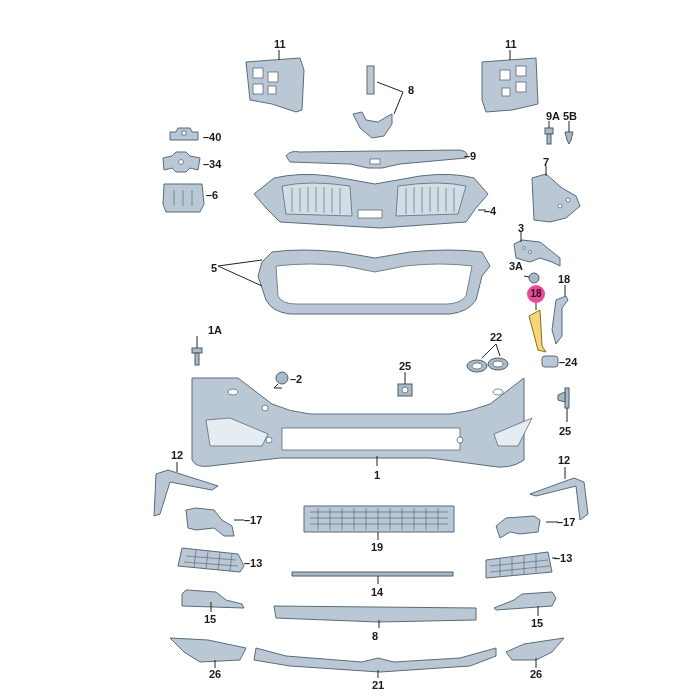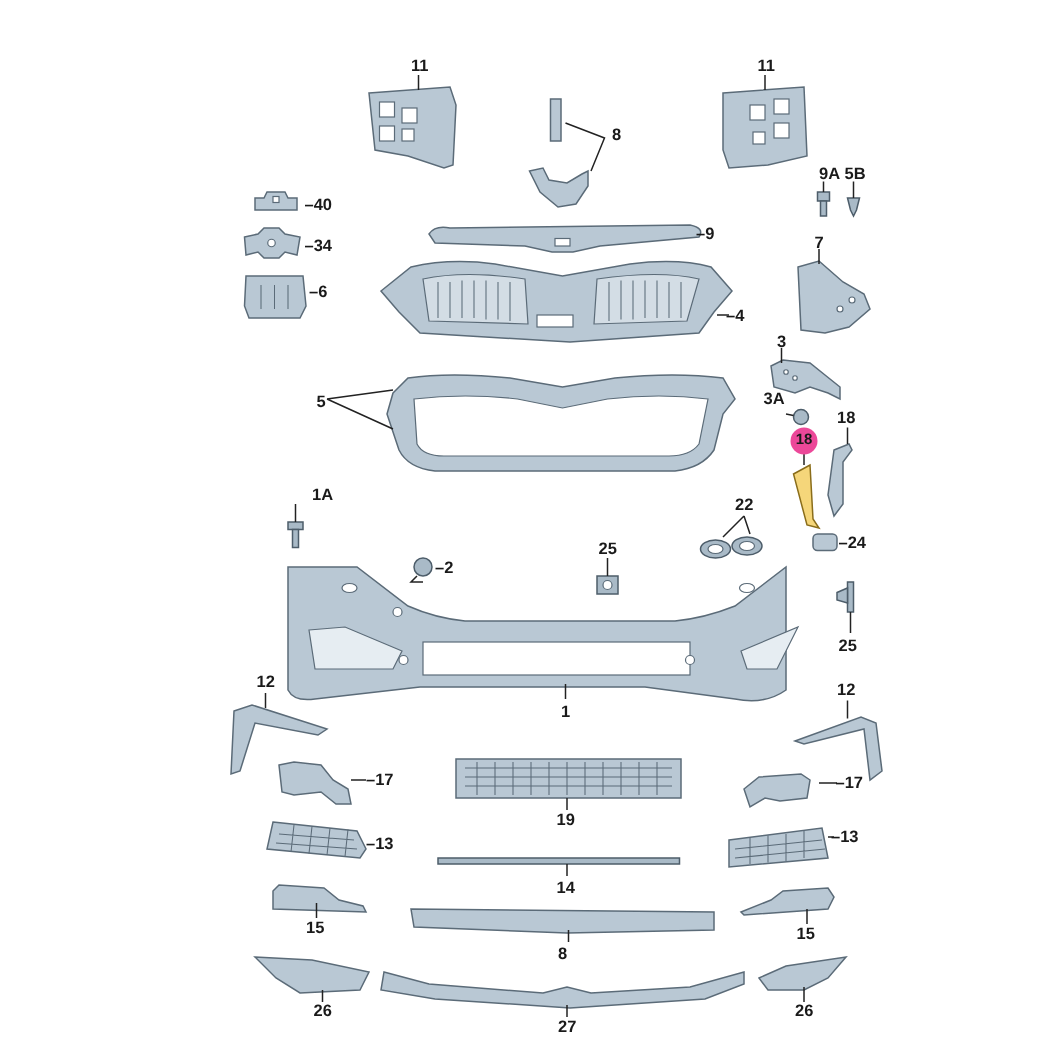--- a/index.html
+++ b/index.html
@@ -291,14 +291,14 @@
 <span class="lbl" style="left:557px;top:516px">–17</span>
 <span class="lbl" style="left:371px;top:541px">19</span>
 <span class="lbl" style="left:244px;top:557px">–13</span>
 <span class="lbl" style="left:554px;top:552px">–13</span>
 <span class="lbl" style="left:371px;top:586px">14</span>
 <span class="lbl" style="left:204px;top:613px">15</span>
 <span class="lbl" style="left:531px;top:617px">15</span>
 <span class="lbl" style="left:372px;top:630px">8</span>
 <span class="lbl" style="left:209px;top:668px">26</span>
 <span class="lbl" style="left:530px;top:668px">26</span>
-<span class="lbl" style="left:372px;top:679px">27</span>
+<span class="lbl" style="left:372px;top:679px">21</span>
 </div>
 
 </body></html>

